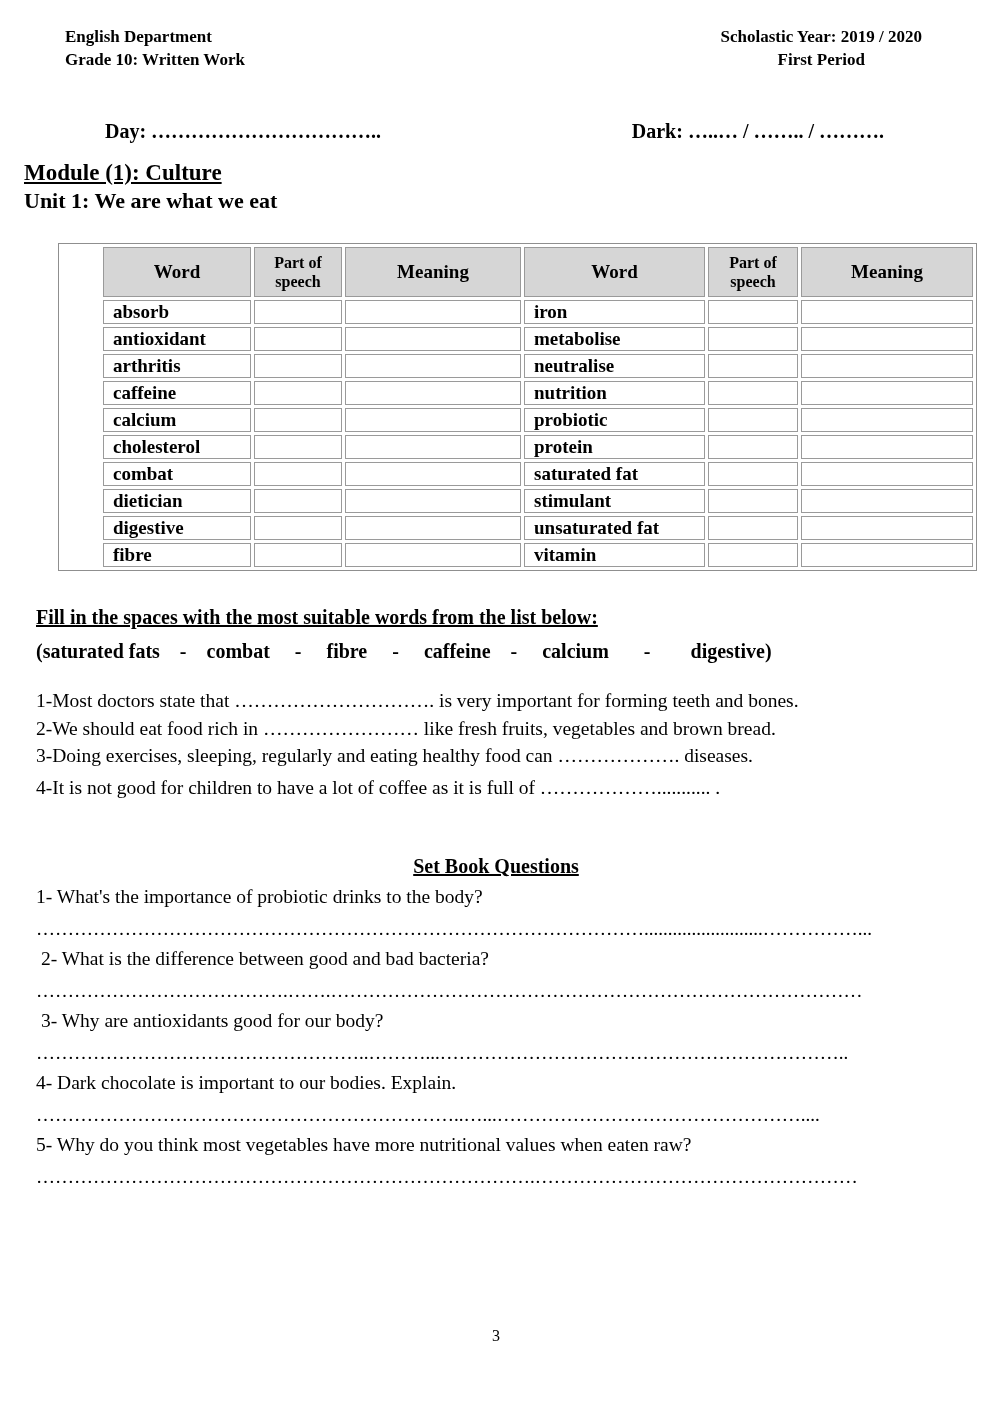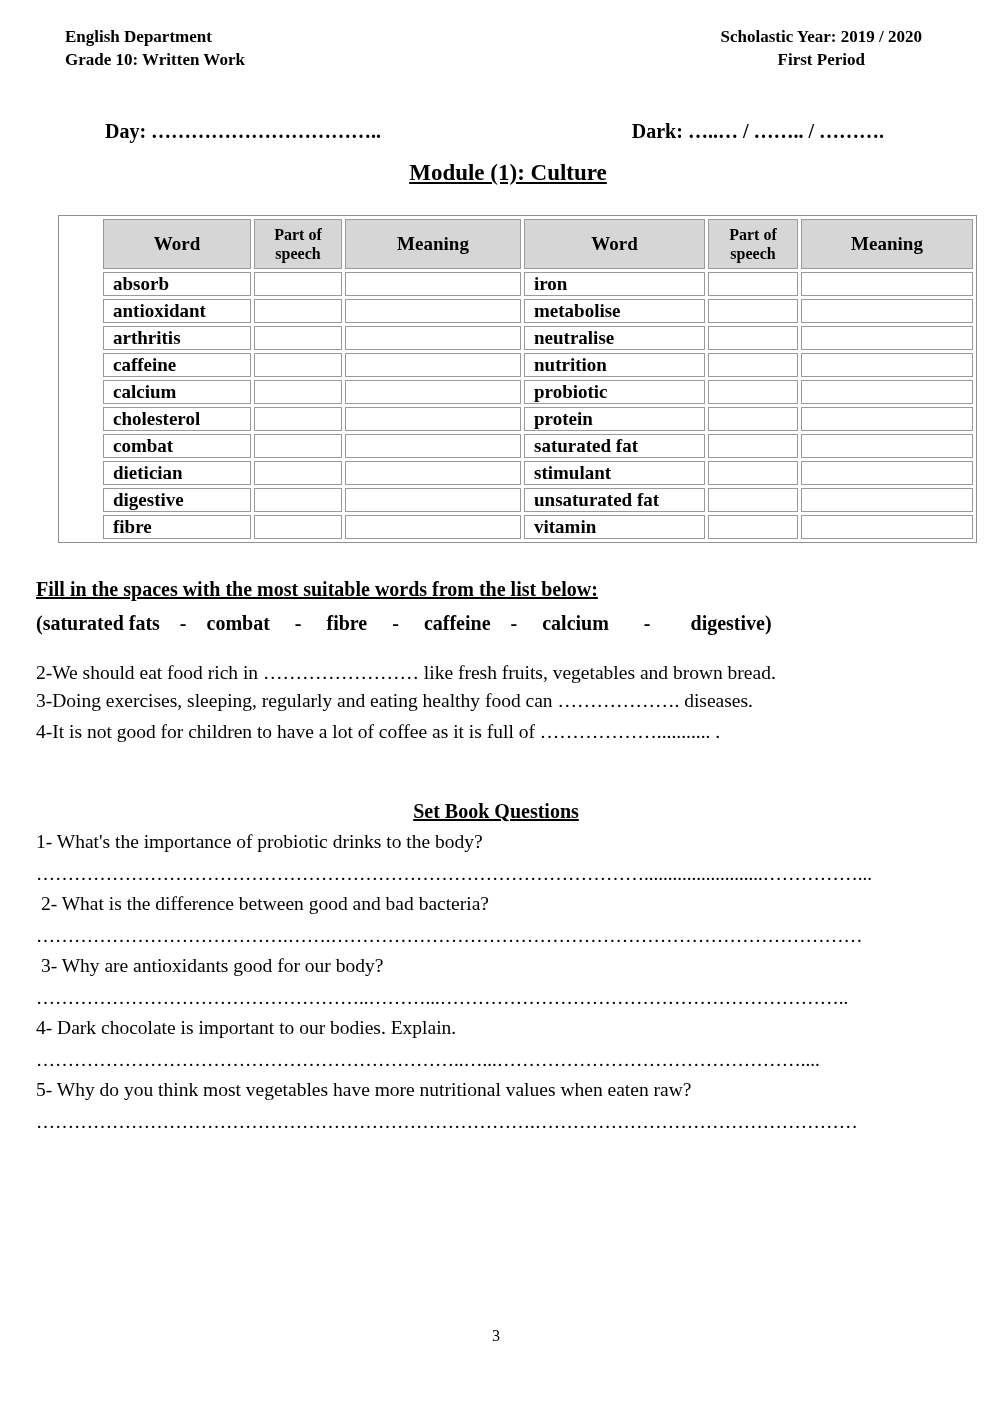--- a/index.html
+++ b/index.html
@@ -29,21 +29,21 @@
     display: flex;
     margin-top: 47px;
     font-weight: bold;
     font-size: 20px;
     line-height: 26px;
   }
   .day { margin-left: 105px; }
   .date { margin-left: auto; margin-right: 108px; }
 
   
-  .titles { text-align: center; margin-top: 14px; margin-left: 24px; }
+  .titles { text-align: left; margin-top: 14px; margin-left: 24px; }
   .module-title {
     font-size: 23px; font-weight: bold;
     text-decoration: underline;
     line-height: 29px;
   }
   .unit-title { font-size: 22px; font-weight: bold; line-height: 28px; }
   .lesson-line { font-size: 20px; font-weight: bold; line-height: 27px; }
   .lesson-line .part { text-decoration: underline; }
   .lesson-line .sb-part { margin-left: 26px; }
 
@@ -164,20 +164,21 @@
       <span>……………………………..</span>
     </div>
     <div class="date">
       <span>Dark:</span>
       <span>…..… / …….. / ……….</span>
     </div>
   </div>
 
   <div class="titles">
     <div class="module-title">Module (1): Culture</div>
+    <div class="unit-title">Unit 1: We are what we eat</div>
   </div>
 
   <table class="vocab">
     <colgroup>
       <col style="width:148px">
         <col style="width:88px">
         <col style="width:176px">
       <col style="width:181px">
         <col style="width:90px">
         <col style="width:172px">
@@ -273,20 +274,21 @@
         <td></td>
         <td></td>
       </tr>
     </tbody>
   </table>
 
   <div class="fillin">
     <div class="fillin-heading">Fill in the spaces with the most suitable words from the list below:</div>
     <div class="word-bank">(saturated fats    -    combat     -     fibre     -     caffeine    -     calcium       -        digestive)</div>
     <div class="sentences">
+      <p>1-Most doctors state that …………………………. is very important for forming teeth and bones.</p>
       <p>2-We should eat food rich in …………………… like fresh fruits, vegetables and brown bread.</p>
       <p>3-Doing exercises, sleeping, regularly and eating healthy food can ………………. diseases.</p>
       <p class="gap-before">4-It is not good for children to have a lot of coffee as it is full of ………………........... .</p>
     </div>
   </div>
 
   <div class="setbook">
     <div class="setbook-heading">Set Book Questions</div>
     <div class="qa">
       <p class="question">1- What's the importance of probiotic drinks to the body?</p>

